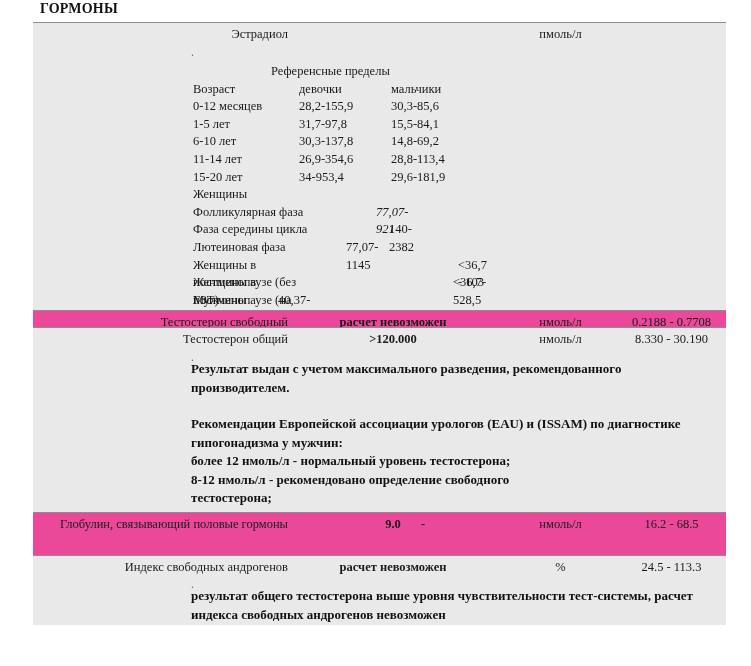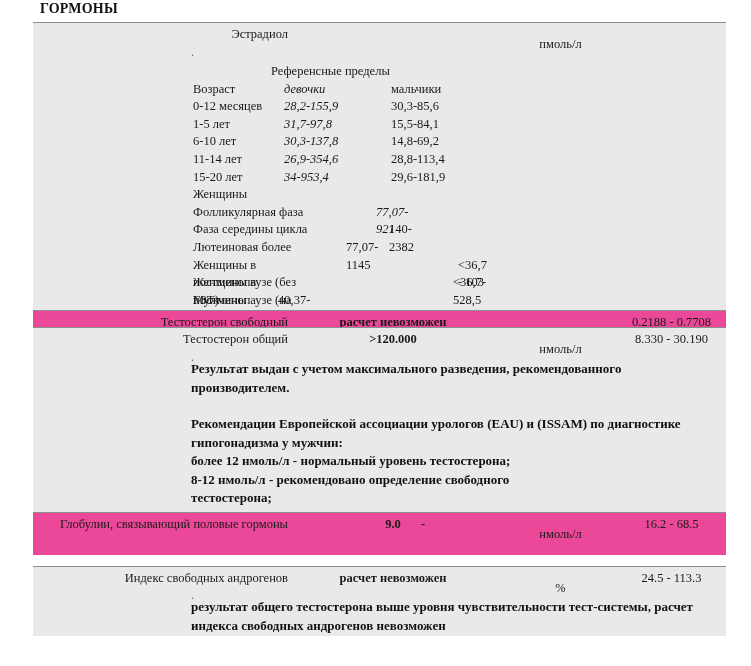--- a/index.html
+++ b/index.html
@@ -68,21 +68,21 @@
   }
   .c-dash {
     left: 370px;
     top: 4px;
     width: 40px;
     text-align: center;
     font-weight: bold;
   }
   .c-unit {
     left: 470px;
-    top: 14px;
+    top: 4px;
     width: 115px;
     text-align: center;
   }
   .c-ref {
     left: 584px;
     top: 4px;
     width: 109px;
     text-align: center;
   }
 
@@ -102,21 +102,21 @@
     font-size: 12.5px;
     line-height: 17.6px;
     color: #1a1a1a;
   }
   .reftable .rt-head {
     position: relative;
     left: 78px;
   }
   .rt-row { position: relative; height: 17.6px; }
   .rt-age   { position: absolute; left: 0px;  width: 120px; text-align: left; }
-  .rt-girls { position: absolute; left: 91px; width: 95px; text-align: left; font-style: italic; }
+  .rt-girls { position: absolute; left: 106px; width: 95px; text-align: left; }
   .rt-boys  { position: absolute; left: 198px; width: 100px; text-align: left; }
 
   .rt-line { position: relative; height: 17.6px; }
   .rt-lbl { position: absolute; left: 0; }
   .rt-val { position: absolute; }
 
   
   .comment {
     position: absolute;
     left: 191px;
@@ -186,21 +186,21 @@
 
       <div class="rt-line">
         <span class="rt-lbl">Фолликулярная фаза</span>
         <span class="rt-val" style="left:183px;font-style:italic;">77,07-921</span>
       </div>
       <div class="rt-line">
         <span class="rt-lbl">Фаза середины цикла</span>
         <span class="rt-val" style="left:196px;">140-2382</span>
       </div>
       <div class="rt-line">
-        <span class="rt-lbl">Лютеиновая более</span>
+        <span class="rt-lbl">Лютеиновая фаза</span>
         <span class="rt-val" style="left:153px;">77,07-1145</span>
       </div>
       <div class="rt-line">
         <span class="rt-lbl">Женщины в постменопаузе (без ГЗТ)</span>
         <span class="rt-val" style="left:265px;">&lt;36,7 - 103</span>
       </div>
       <div class="rt-line">
         <span class="rt-lbl">Женщины в постменопаузе (на ГЗТ)</span>
         <span class="rt-val" style="left:260px;">&lt;36,7-528,5</span>
       </div>
@@ -241,21 +241,21 @@
   </div>
 
   <div class="row plain topline" style="top:512px; height:43px;">
     <div class="cell c-name">Глобулин, связывающий половые гормоны</div>
     <div class="cell c-value">9.0</div>
     <div class="cell c-dash">-</div>
     <div class="cell c-unit">нмоль/л</div>
     <div class="cell c-ref">16.2 - 68.5</div>
   </div>
 
-  <div class="row shaded topline" style="top:555px; height:70px;margin-top:11px;">
+  <div class="row shaded topline" style="top:555px; height:70px;">
     <div class="cell c-name">Индекс свободных андрогенов</div>
     <div class="cell c-value">расчет невозможен</div>
     <div class="cell c-unit">%</div>
     <div class="cell c-ref">24.5 - 113.3</div>
 
     <div class="dotmark" style="top:23px;">.</div>
 
     <div class="comment" style="left:158px; top:31px;">
       <p>результат общего тестостерона выше уровня чувствительности тест-системы, расчет</p>
       <p>индекса свободных андрогенов невозможен</p>

